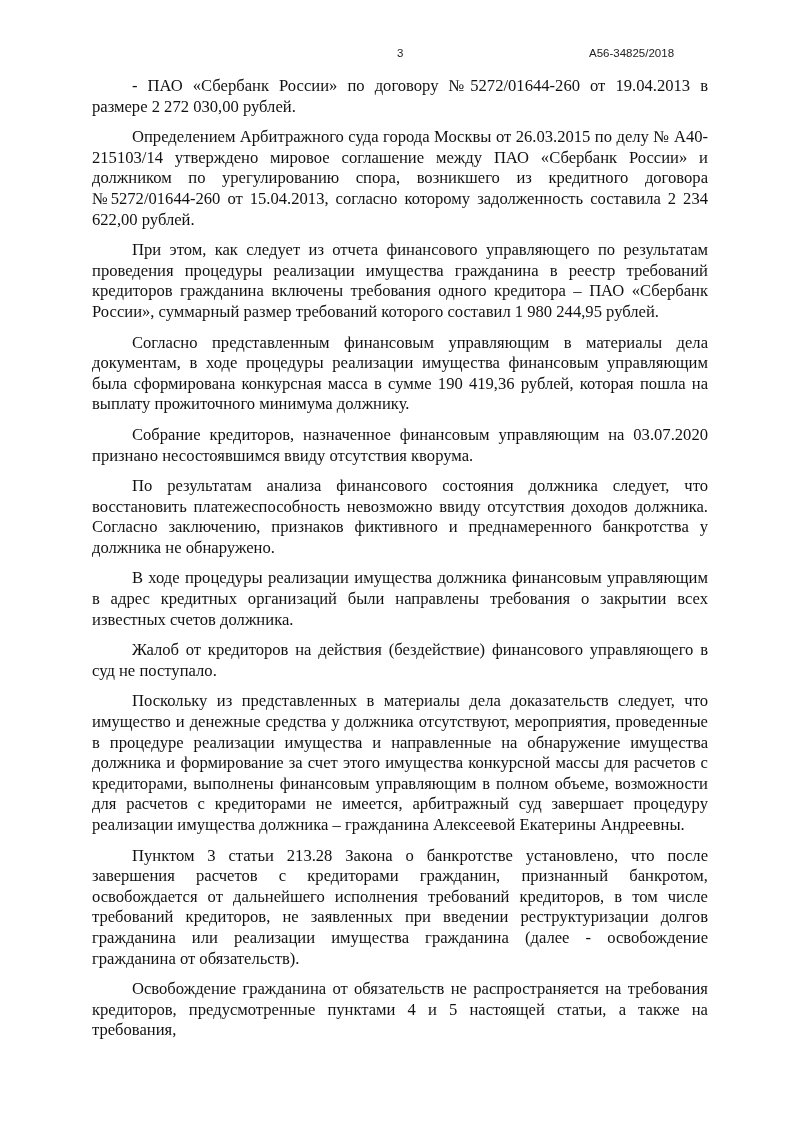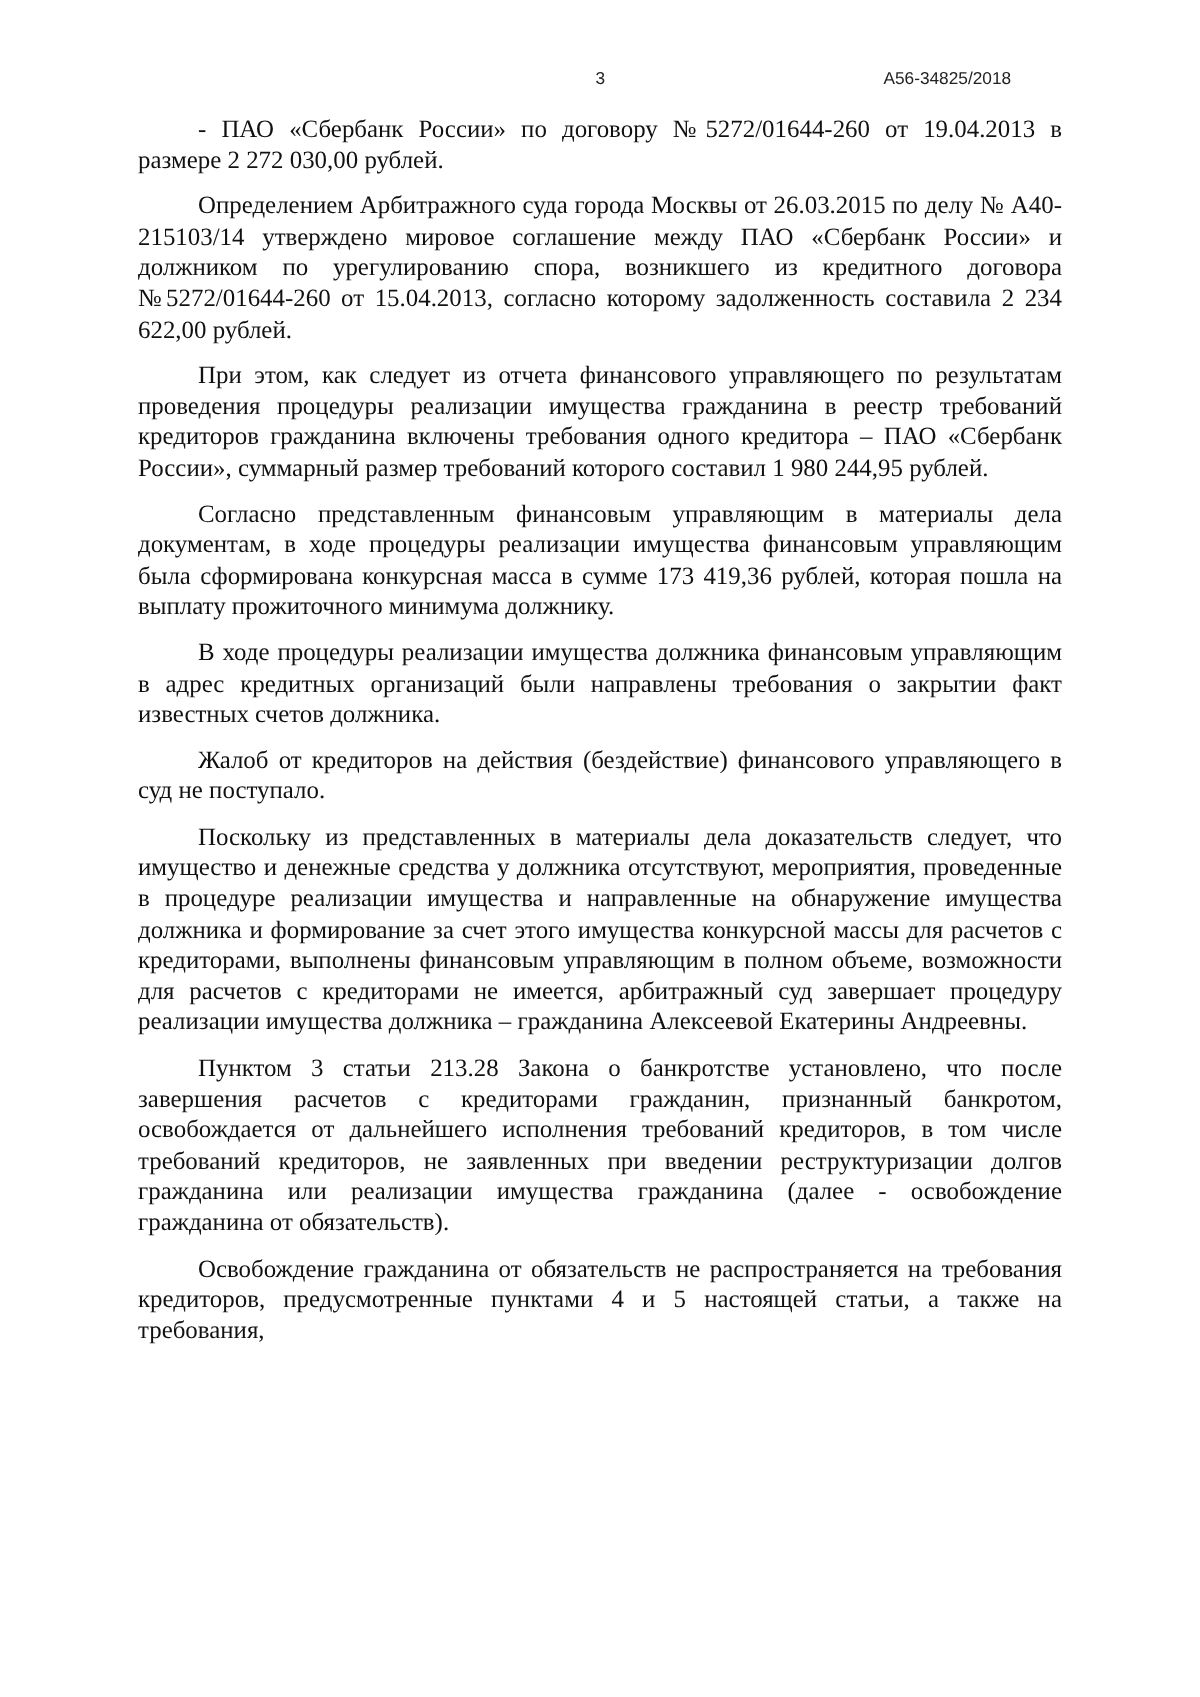--- a/index.html
+++ b/index.html
@@ -56,19 +56,21 @@
 
 <div class="page-header">
   <span class="page-number">3</span>
   <span class="case-number">А56-34825/2018</span>
 </div>
 
 <div class="page-body">
   <p class="para">- ПАО «Сбербанк России» по договору №5272/01644-260 от 19.04.2013 в размере 2 272 030,00 рублей.</p>
   <p class="para">Определением Арбитражного суда города Москвы от 26.03.2015 по делу № А40-215103/14 утверждено мировое соглашение между ПАО «Сбербанк России» и должником по урегулированию спора, возникшего из кредитного договора №5272/01644-260 от 15.04.2013, согласно которому задолженность составила 2 234 622,00 рублей.</p>
   <p class="para">При этом, как следует из отчета финансового управляющего по результатам проведения процедуры реализации имущества гражданина в реестр требований кредиторов гражданина включены требования одного кредитора – ПАО «Сбербанк России», суммарный размер требований которого составил 1 980 244,95 рублей.</p>
-  <p class="para">Согласно представленным финансовым управляющим в материалы дела документам, в ходе процедуры реализации имущества финансовым управляющим была сформирована конкурсная масса в сумме 173 419,36 рублей, которая пошла на выплату прожиточного минимума должнику.</p>
-  <p class="para">В ходе процедуры реализации имущества должника финансовым управляющим в адрес кредитных организаций были направлены требования о закрытии факт известных счетов должника.</p>
+  <p class="para">Согласно представленным финансовым управляющим в материалы дела документам, в ходе процедуры реализации имущества финансовым управляющим была сформирована конкурсная масса в сумме 190 419,36 рублей, которая пошла на выплату прожиточного минимума должнику.</p>
+  <p class="para">Собрание кредиторов, назначенное финансовым управляющим на 03.07.2020 признано несостоявшимся ввиду отсутствия кворума.</p>
+  <p class="para">По результатам анализа финансового состояния должника следует, что восстановить платежеспособность невозможно ввиду отсутствия доходов должника. Согласно заключению, признаков фиктивного и преднамеренного банкротства у должника не обнаружено.</p>
+  <p class="para">В ходе процедуры реализации имущества должника финансовым управляющим в адрес кредитных организаций были направлены требования о закрытии всех известных счетов должника.</p>
   <p class="para">Жалоб от кредиторов на действия (бездействие) финансового управляющего в суд не поступало.</p>
   <p class="para">Поскольку из представленных в материалы дела доказательств следует, что имущество и денежные средства у должника отсутствуют, мероприятия, проведенные в процедуре реализации имущества и направленные на обнаружение имущества должника и формирование за счет этого имущества конкурсной массы для расчетов с кредиторами, выполнены финансовым управляющим в полном объеме, возможности для расчетов с кредиторами не имеется, арбитражный суд завершает процедуру реализации имущества должника – гражданина Алексеевой Екатерины Андреевны.</p>
   <p class="para">Пунктом 3 статьи 213.28 Закона о банкротстве установлено, что после завершения расчетов с кредиторами гражданин, признанный банкротом, освобождается от дальнейшего исполнения требований кредиторов, в том числе требований кредиторов, не заявленных при введении реструктуризации долгов гражданина или реализации имущества гражданина (далее - освобождение гражданина от обязательств).</p>
   <p class="para">Освобождение гражданина от обязательств не распространяется на требования кредиторов, предусмотренные пунктами 4 и 5 настоящей статьи, а также на требования,</p>
 </div>
 
 </body></html>

